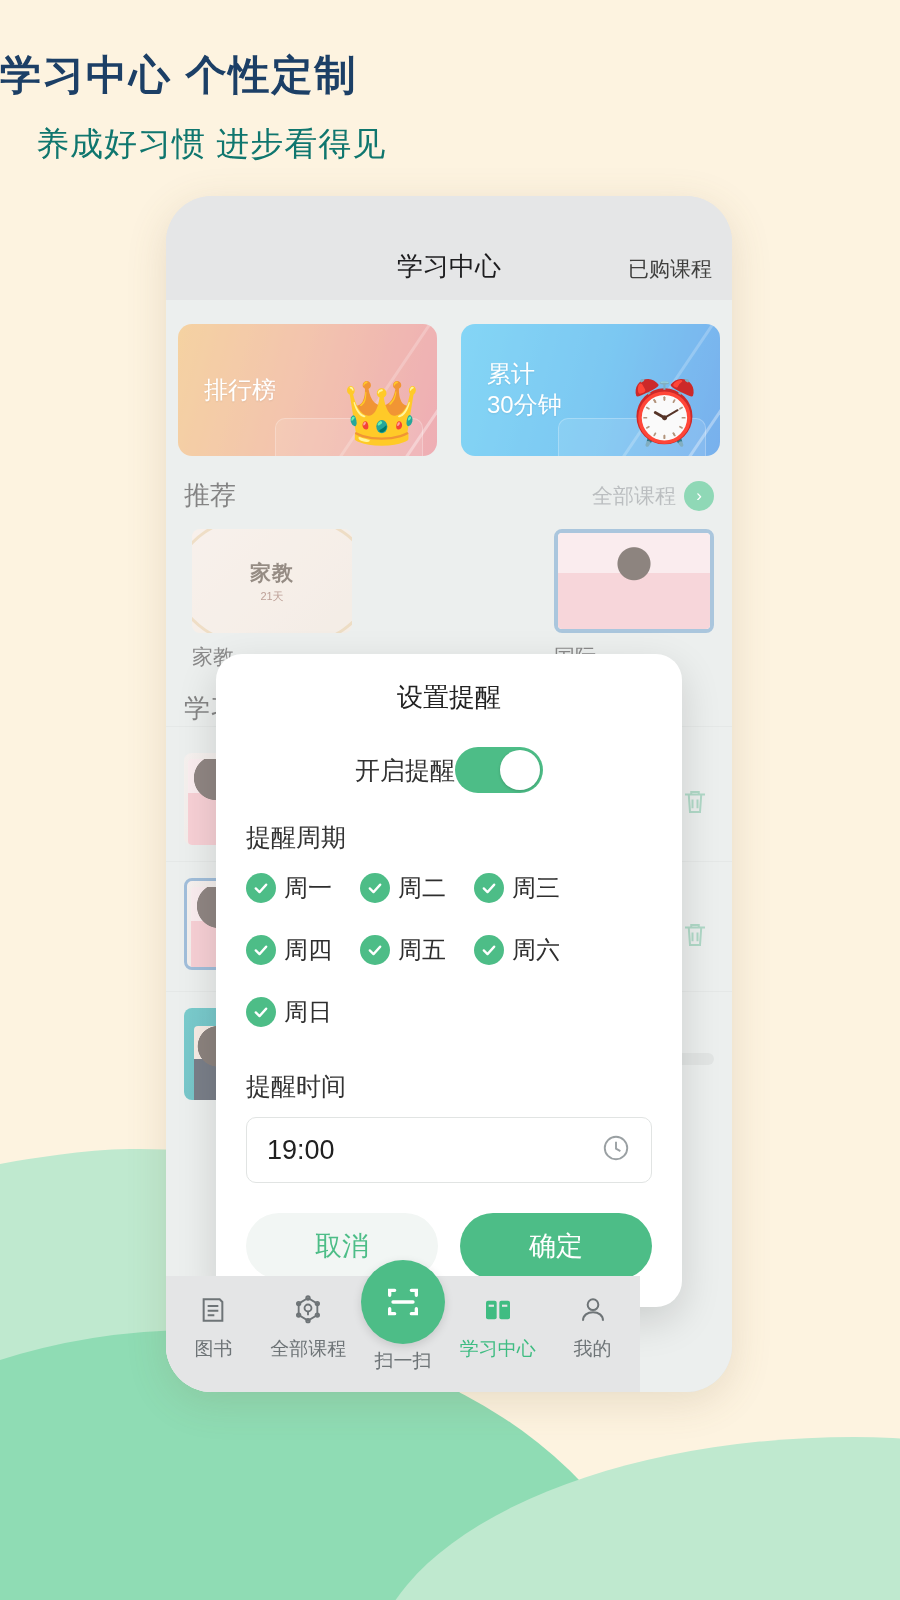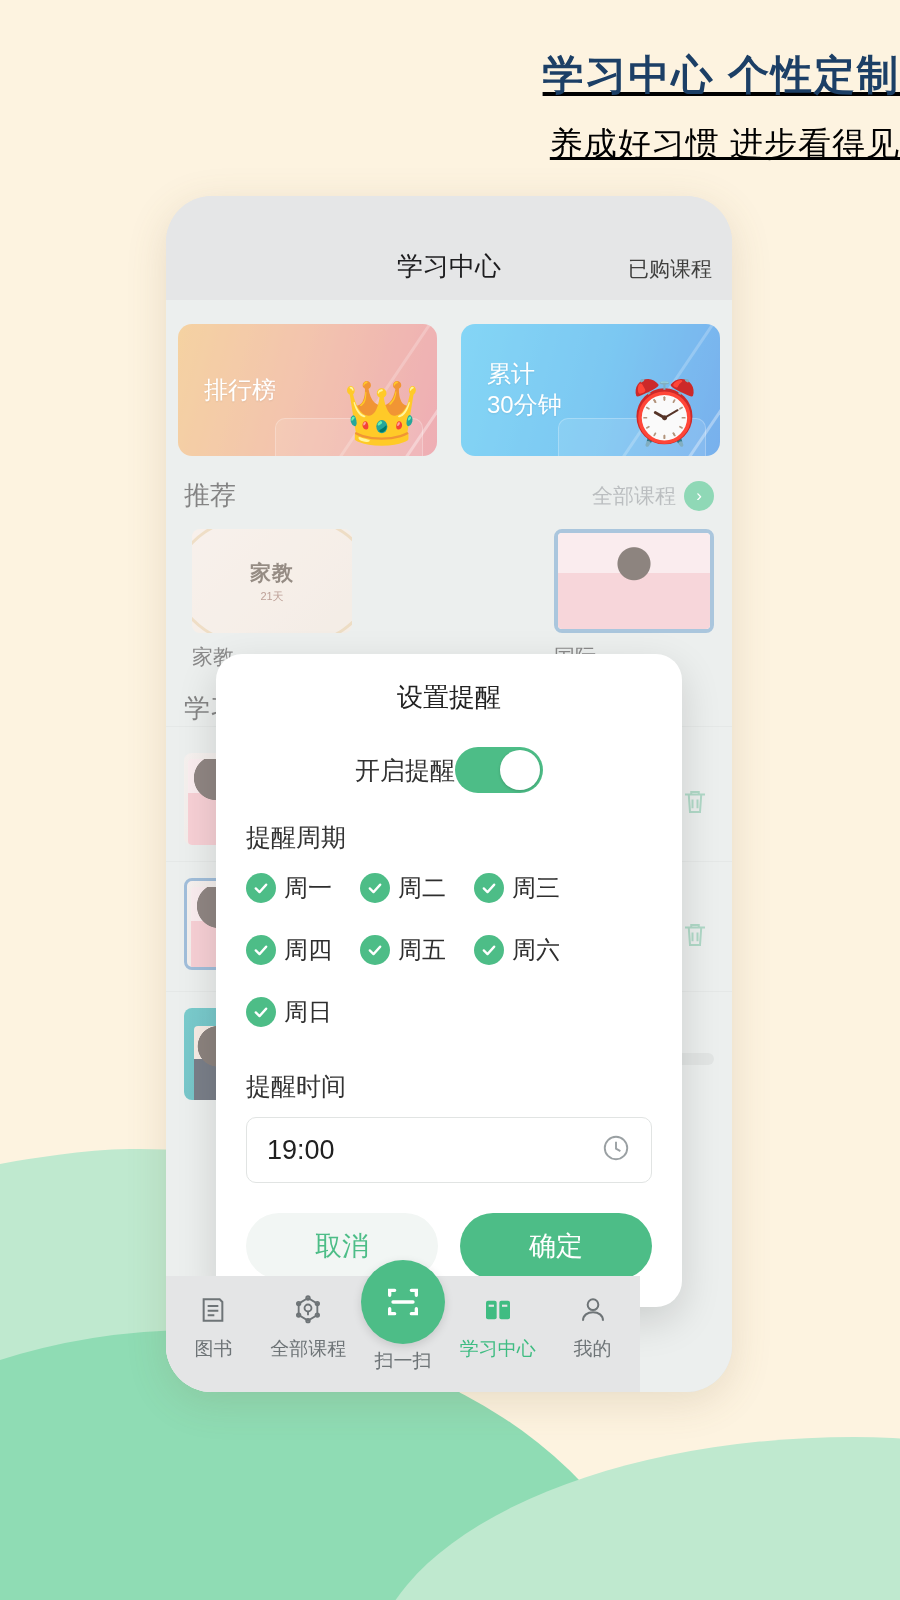--- a/index.html
+++ b/index.html
@@ -26,30 +26,31 @@
     border-radius:52% 48% 50% 50% / 60% 55% 45% 40%;
   }
   .bg-blob-green-right {
     position:absolute; left:370px; top:1437px;
     width:880px; height:500px;
     background:#bfe9cf;
     border-radius:55% 45% 50% 50% / 48% 42% 58% 52%;
   }
 
   
-  .headline { position:absolute; top:0; left:0; width:900px; text-align:right;text-decoration:underline; }
+  .headline { position:absolute; top:0; left:0; width:900px; text-align:left; }
   .headline h1 {
     margin-top:48px;
     font-size:41px; font-weight:bold; letter-spacing:2px;
     color:#1c3f66;
   }
   .headline h2 {
     margin-top:19px;
     font-size:33px; font-weight:normal; letter-spacing:1px;
-    color:#000000;
+    color:#0f766e;
+    padding-left:36px;
   }
 
   
   .phone {
     position:absolute; left:166px; top:196px;
     width:566px; height:1196px;
     background:#e5e6e7;
     border-radius:46px;
     box-shadow:0 10px 40px rgba(120,100,60,.16);
     overflow:hidden;

